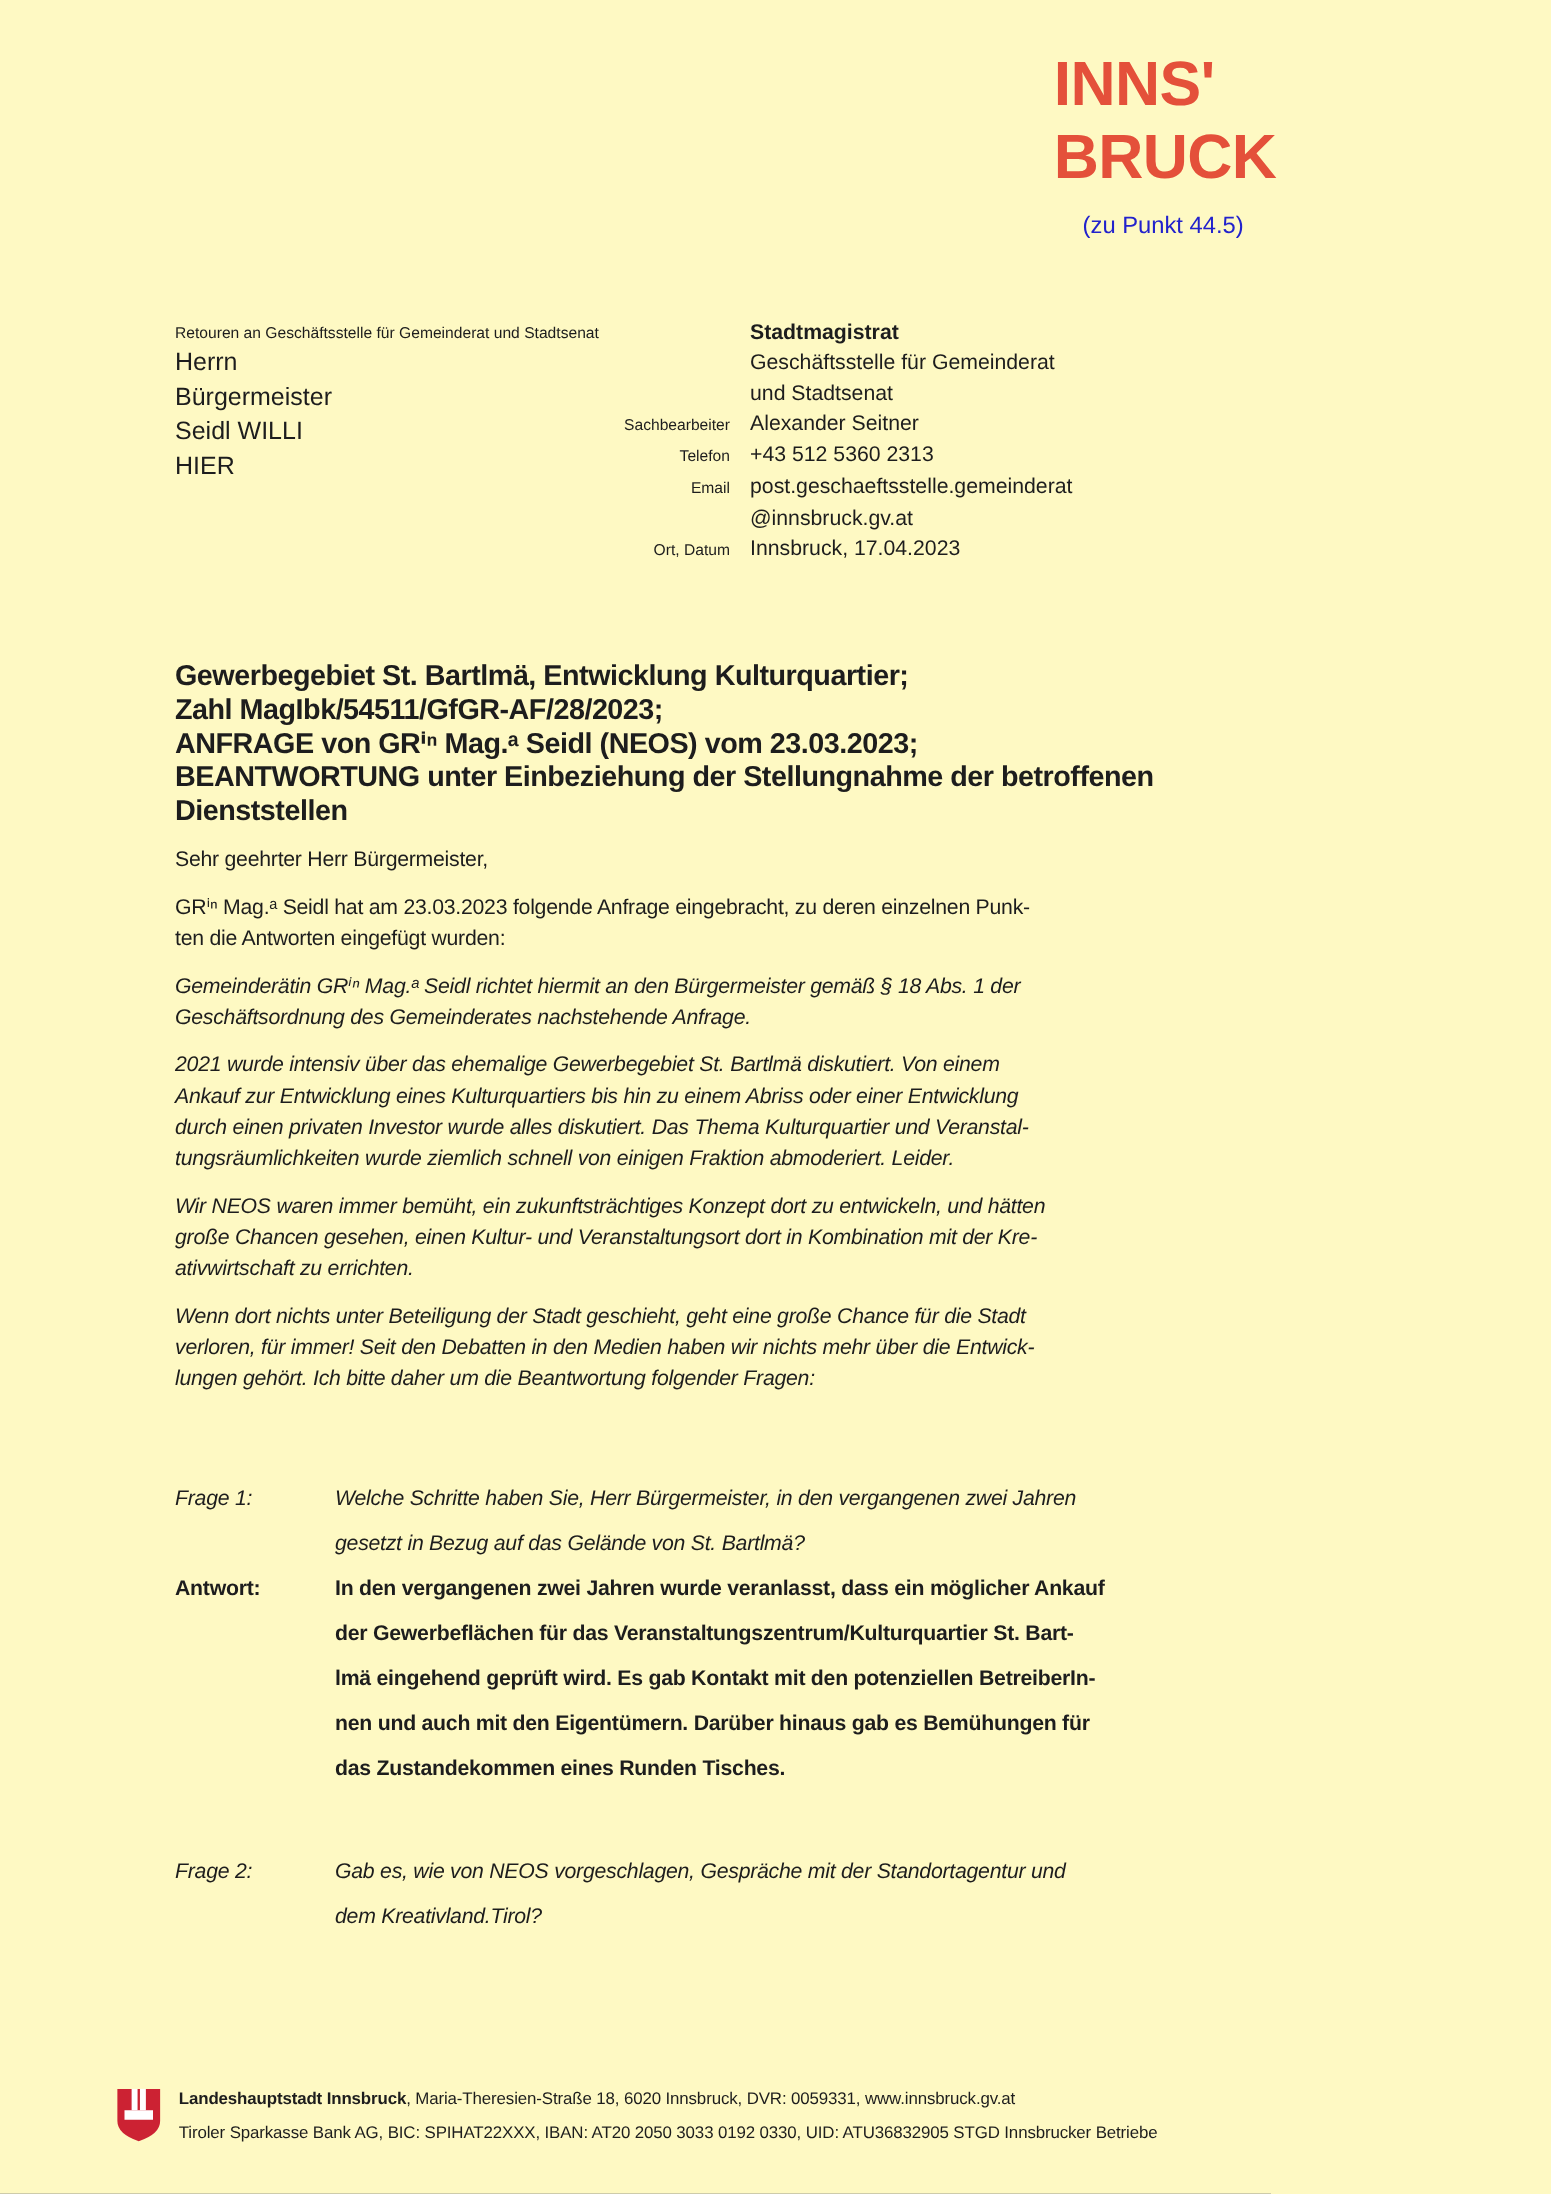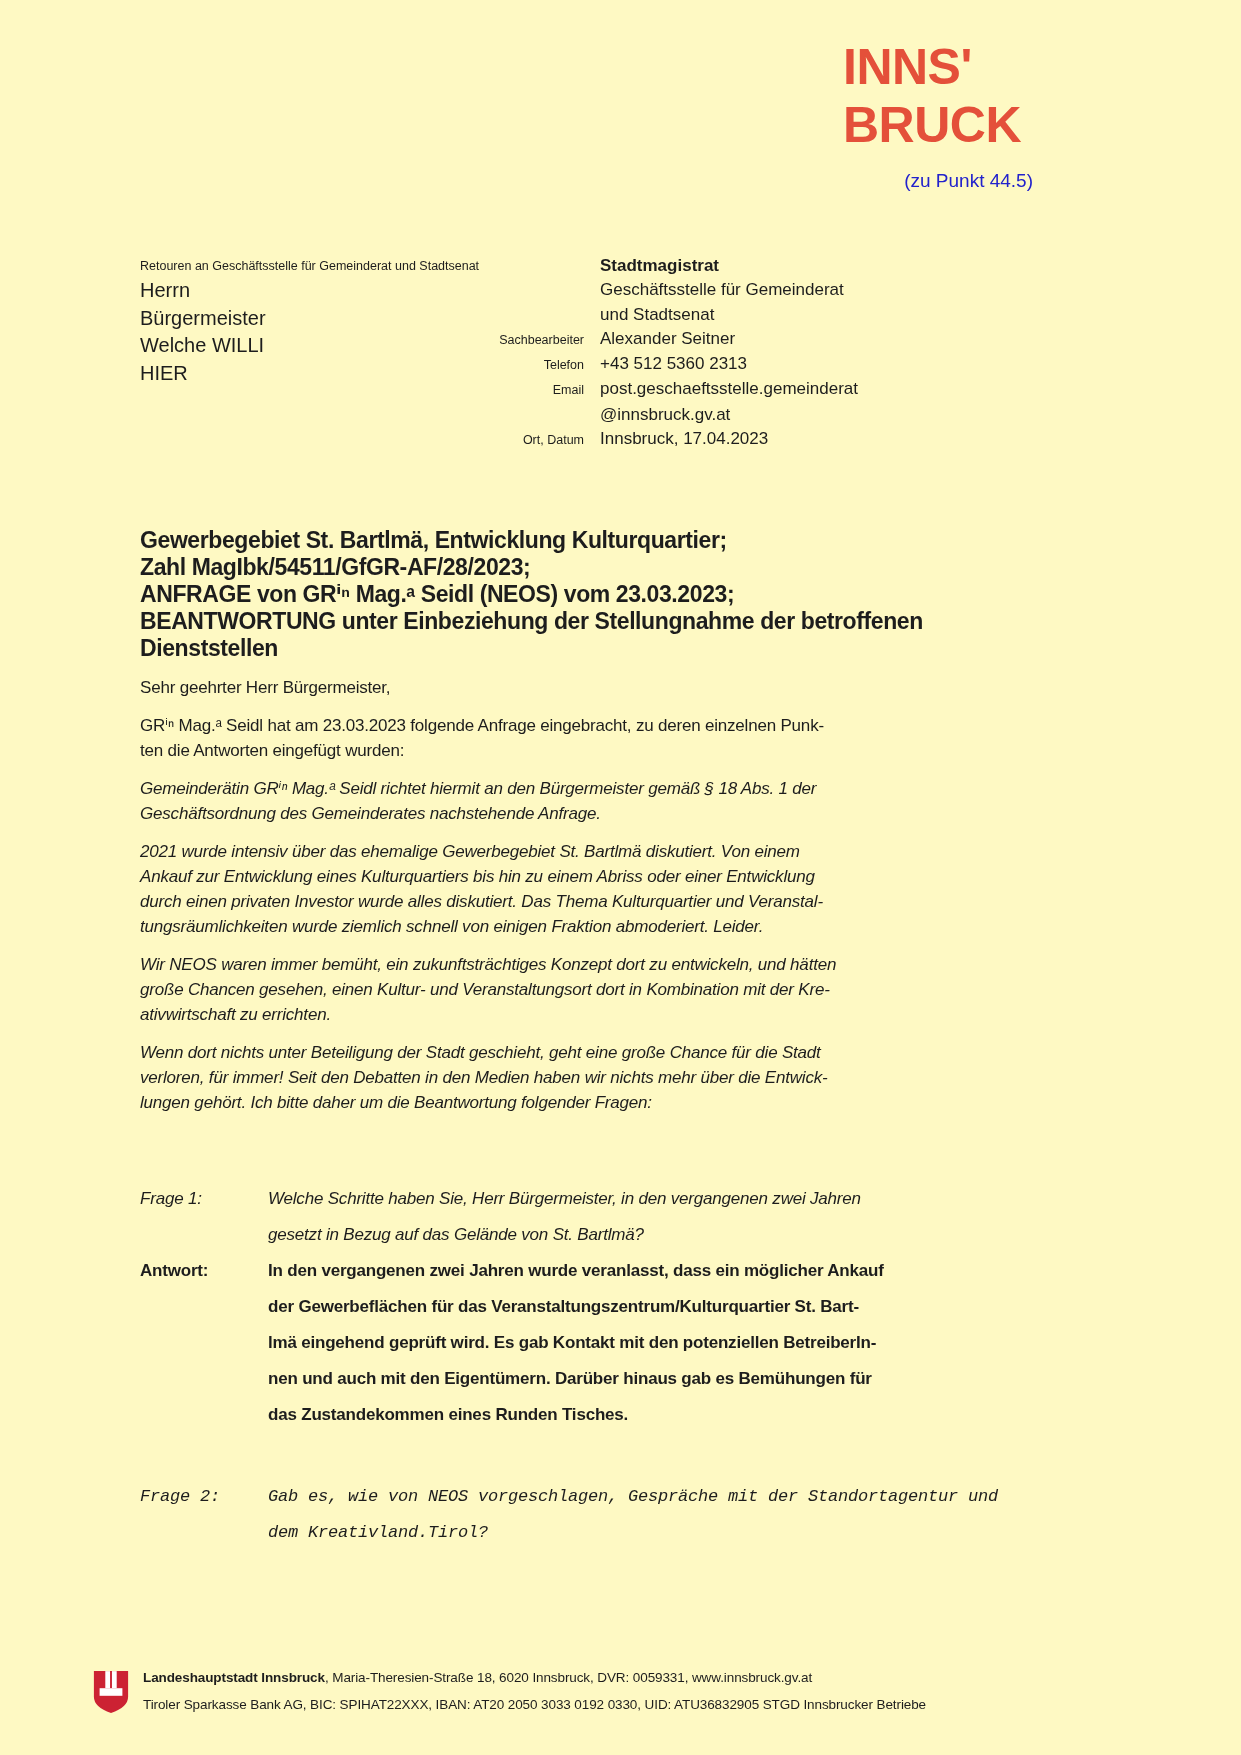--- a/index.html
+++ b/index.html
@@ -14,21 +14,21 @@
     overflow:hidden;
   }
   
   .logo {
     position:absolute; left:843px; top:38px;
     font-size:50px; font-weight:bold; line-height:58px;
     letter-spacing:-0.5px;
   }
   .punkt-note {
     position:absolute; left:828px; top:170px; width:205px;
-    text-align:right; font-size:19px;
+    text-align:center; font-size:19px;
   }
   
   .return-note { position:absolute; left:140px; top:259px; font-size:12.5px; }
   .recipient   { position:absolute; left:140px; top:277px; font-size:20px; line-height:27.5px; }
   
   .contact {
     position:absolute; left:422px; top:254px;
     display:grid; grid-template-columns:178px 400px;
     align-items:baseline;
     font-size:17px; line-height:24.3px;
@@ -46,21 +46,21 @@
     letter-spacing:-0.4px; white-space:pre-line;
   }
   .salutation { margin-top:27px; }
   .para { margin-top:13px; white-space:pre-line; }
   .italic { font-style:italic; }
   .qa-row { display:grid; grid-template-columns:128px 1fr; line-height:36px; }
   .qa-row .qa-text { white-space:pre-line; }
   .qa-italic { font-style:italic; }
   .qa-bold { font-weight:bold; }
   .qa-first { margin-top:66px; }
-  .qa-gap { margin-top:46px;font-family:Liberation Mono, monospace; }
+  .qa-gap { margin-top:46px; }
   
   .footer {
     position:absolute; left:92px; top:1664px;
     display:flex; gap:13px; align-items:center;
   }
   .footer-icon { flex:0 0 auto; padding-top:6px; }
   .footer-text { font-size:13.5px; line-height:27px; letter-spacing:-0.1px; white-space:nowrap; }
   .bold { font-weight:bold; }
 </style>
 </head>
@@ -71,21 +71,21 @@
   <div class="logo" id="logo" style="color: rgb(228, 80, 58);">
     <div>INNS'</div>
     <div>BRUCK</div>
   </div>
   <div class="punkt-note" id="punkt-note" style="color: rgb(34, 34, 204);">(zu Punkt 44.5)</div>
 
   <div class="return-note">Retouren an Geschäftsstelle für Gemeinderat und Stadtsenat</div>
   <div class="recipient">
     <div>Herrn</div>
     <div>Bürgermeister</div>
-    <div>Welche WILLI</div>
+    <div>Seidl WILLI</div>
     <div>HIER</div>
   </div>
 
   <div class="contact">
     <div class="lbl"></div>
     <div class="val bold">Stadtmagistrat</div>
     <div class="lbl"></div>
     <div class="val">Geschäftsstelle für Gemeinderat</div>
     <div class="lbl"></div>
     <div class="val">und Stadtsenat</div>

